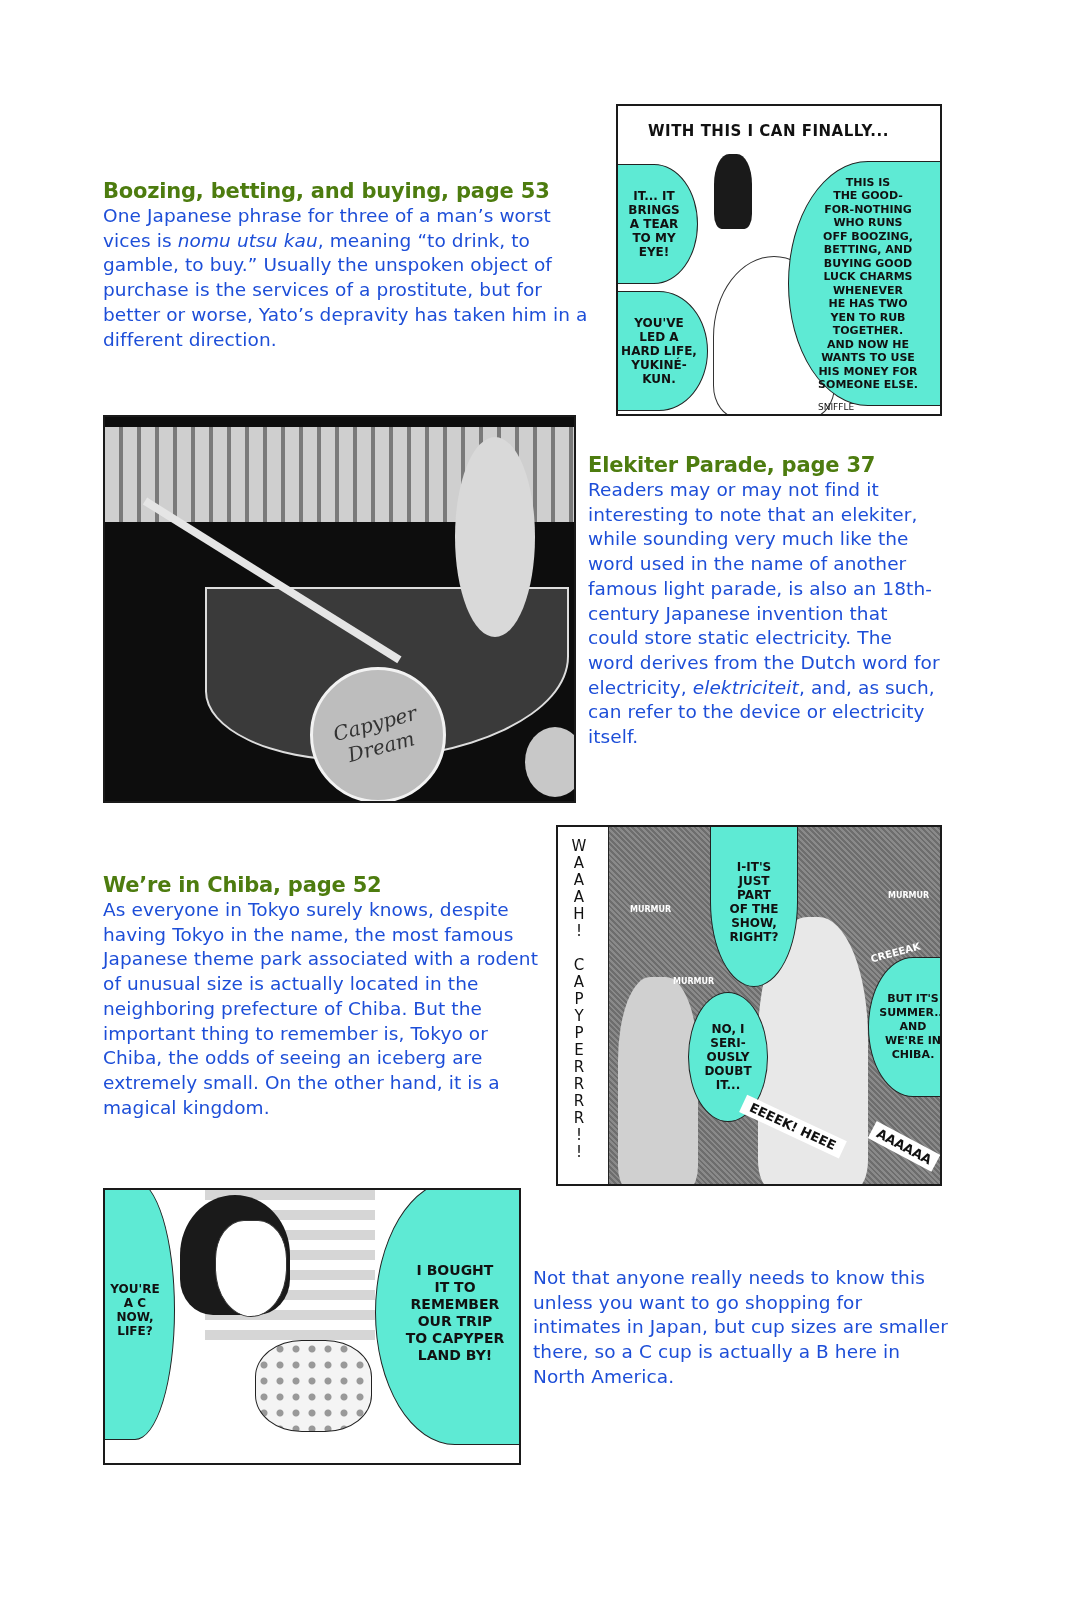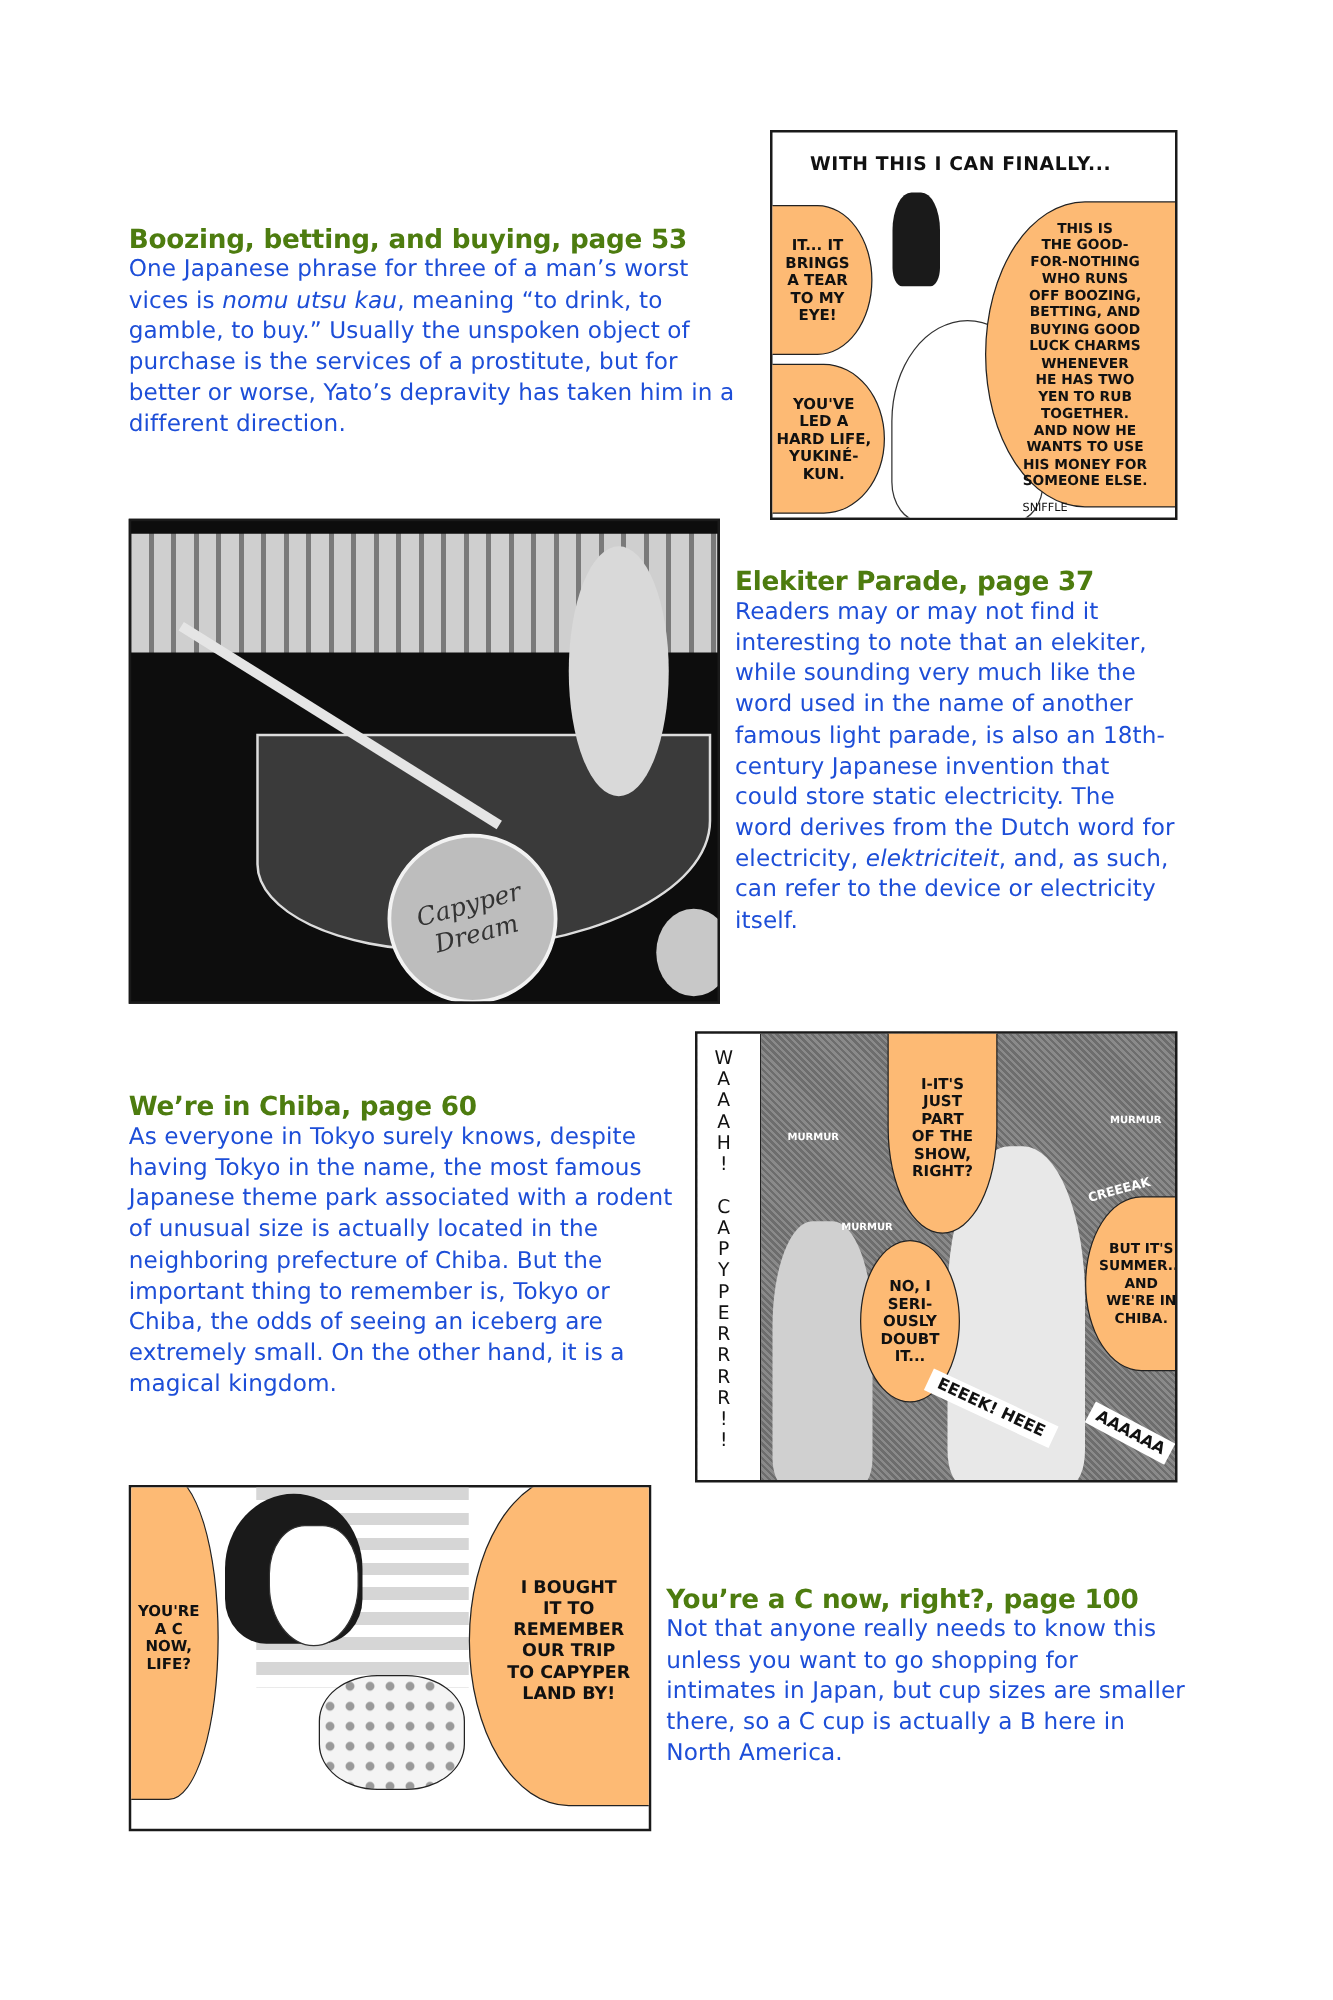--- a/index.html
+++ b/index.html
@@ -2,21 +2,21 @@
 <html><head>
 <meta charset="utf-8">
 <style>
   html, body { margin:0; padding:0; background:#ffffff; }
   body { width:1066px; height:1600px; position:relative; overflow:hidden; font-family:"DejaVu Sans", sans-serif; color:#231f20; }
   .note { position:absolute; }
   .note h2 { margin:0; font-family:"DejaVu Sans", sans-serif; font-weight:bold; font-size:21px; line-height:26px; letter-spacing:-0.2px; color:#4d7c0f; }
   .note p { margin:0; font-size:18.5px; line-height:24.7px; letter-spacing:0.1px; color:#1d4ed8; }
   .note p i { font-style:italic; }
   .panel { position:absolute; border:2.5px solid #1a1a1a; box-sizing:border-box; overflow:hidden; background:#fff; }
-  .bubble { position:absolute; background:#fdba74; border:1.5px solid #222; border-radius:50%; display:flex; align-items:center; justify-content:center; text-align:center; font-family:"DejaVu Sans", sans-serif; font-size:12px; line-height:14px; font-weight:bold; color:#111; white-space:pre-line; box-sizing:border-box; padding:8px; }
+  .bubble { position:absolute; background:#5eead4; border:1.5px solid #222; border-radius:50%; display:flex; align-items:center; justify-content:center; text-align:center; font-family:"DejaVu Sans", sans-serif; font-size:12px; line-height:14px; font-weight:bold; color:#111; white-space:pre-line; box-sizing:border-box; padding:8px; }
   .sfx { position:absolute; font-family:"DejaVu Sans", sans-serif; font-weight:bold; color:#111; white-space:pre-line; }
   .dark { background:#0d0d0d; }
   .screen { background: repeating-linear-gradient(45deg,#6d6d6d 0 2px,#8a8a8a 2px 4px); }
 </style>
 </head>
 <body>
 
 <div class="note" style="left:103px; top:178px; width:500px;">
   <h2>Boozing, betting, and buying, page 53</h2>
   <p><span>One Japanese phrase for three of a man’s worst vices is </span><i>nomu utsu kau</i><span>, meaning “to drink, to gamble, to buy.” Usually the unspoken object of purchase is the services of a prostitute, but for better or worse, Yato’s depravity has taken him in a different direction.</span></p>
@@ -65,21 +65,21 @@
   </div>
   <div style="position:absolute; left:420px; top:310px; width:60px; height:70px; border-radius:50%; background:#c8c8c8;"></div>
 </div>
 
 <div class="note" style="left:588px; top:452px; width:355px;">
   <h2>Elekiter Parade, page 37</h2>
   <p><span>Readers may or may not find it interesting to note that an elekiter, while sounding very much like the word used in the name of another famous light parade, is also an 18th-century Japanese invention that could store static electricity. The word derives from the Dutch word for electricity, </span><i>elektriciteit</i><span>, and, as such, can refer to the device or electricity itself.</span></p>
 </div>
 
 <div class="note" style="left:103px; top:872px; width:440px;">
-  <h2>We’re in Chiba, page 60</h2>
+  <h2>We’re in Chiba, page 52</h2>
   <p><span>As everyone in Tokyo surely knows, despite having Tokyo in the name, the most famous Japanese theme park associated with a rodent of unusual size is actually located in the neighboring prefecture of Chiba. But the important thing to remember is, Tokyo or Chiba, the odds of seeing an iceberg are extremely small. On the other hand, it is a magical kingdom.</span></p>
 </div>
 
 <div class="panel screen" style="left:556px; top:825px; width:386px; height:361px;">
   <div style="position:absolute; left:0; top:0; width:50px; height:100%; background:#fff; border-right:1.5px solid #222;"></div>
   <div class="sfx" style="left:12px; top:10px; font-size:15px; writing-mode:vertical-rl; text-orientation:upright; letter-spacing:-1px; font-weight:normal;">WAAAH! CAPYPERRRR!!</div>
   <div style="position:absolute; left:200px; top:90px; width:110px; height:270px; background:#e8e8e8; border-radius:45% 45% 10% 10%;"></div>
   <div style="position:absolute; left:60px; top:150px; width:80px; height:210px; background:#d0d0d0; border-radius:40% 40% 10% 10%;"></div>
   <div class="bubble" style="left:152px; top:-10px; width:88px; height:170px; font-size:12px; border-radius:0 0 50% 50%;">I-IT'S
 JUST
@@ -117,15 +117,14 @@
   <div class="bubble" style="left:270px; top:-10px; width:160px; height:265px; font-size:14px; line-height:17px; border-radius:50% 0 0 50%;">I BOUGHT
 IT TO
 REMEMBER
 OUR TRIP
 TO CAPYPER
 LAND BY!</div>
   <div class="sfx" style="left:98px; top:252px; font-size:10px; font-weight:normal;margin-top:45px;">RIGHT.</div>
 </div>
 
 <div class="note" style="left:533px; top:1266px; width:415px;">
-  <h2>You’re a C now, right?, page 100</h2>
   <p><span>Not that anyone really needs to know this unless you want to go shopping for intimates in Japan, but cup sizes are smaller there, so a C cup is actually a B here in North America.</span></p>
 </div>
 
 </body></html>

